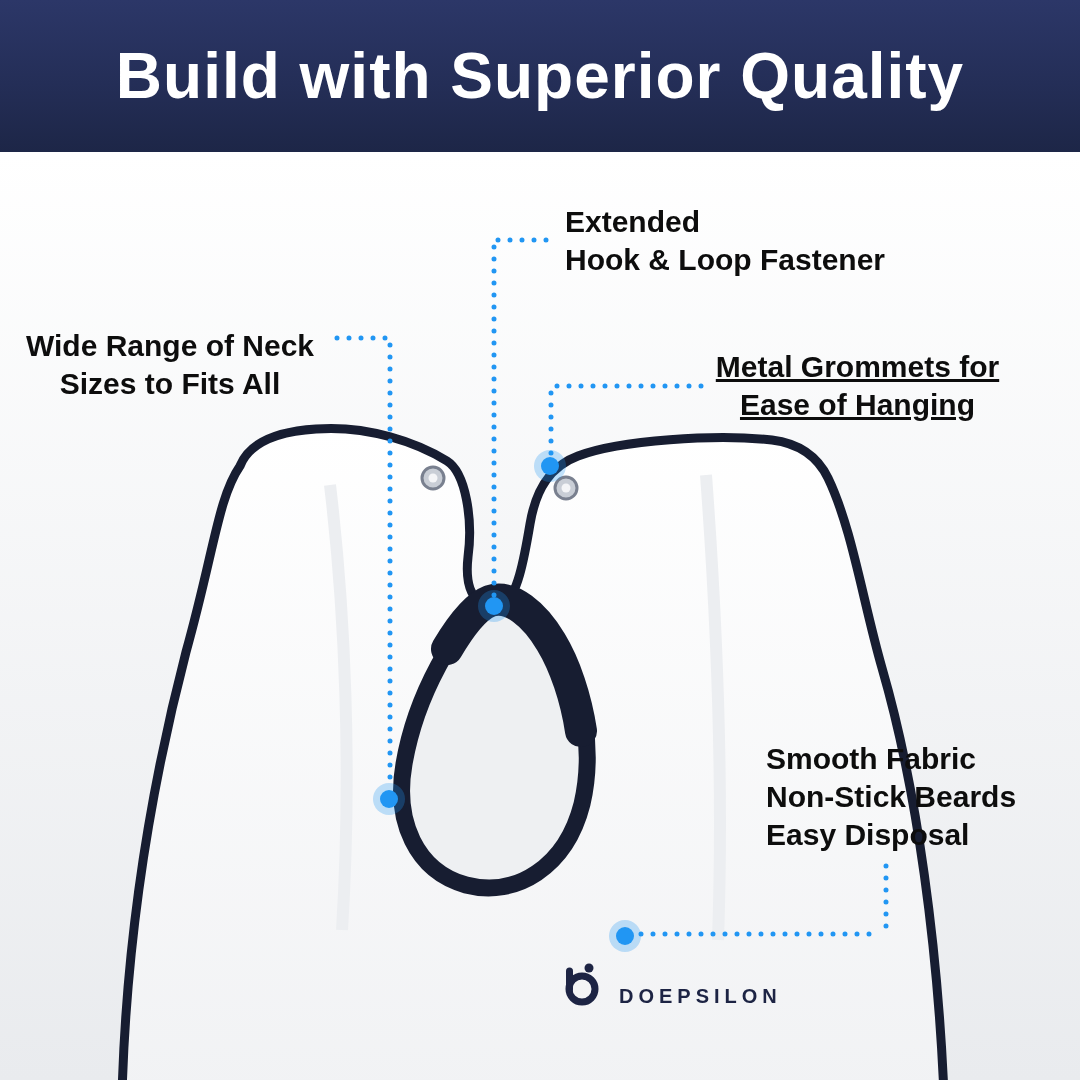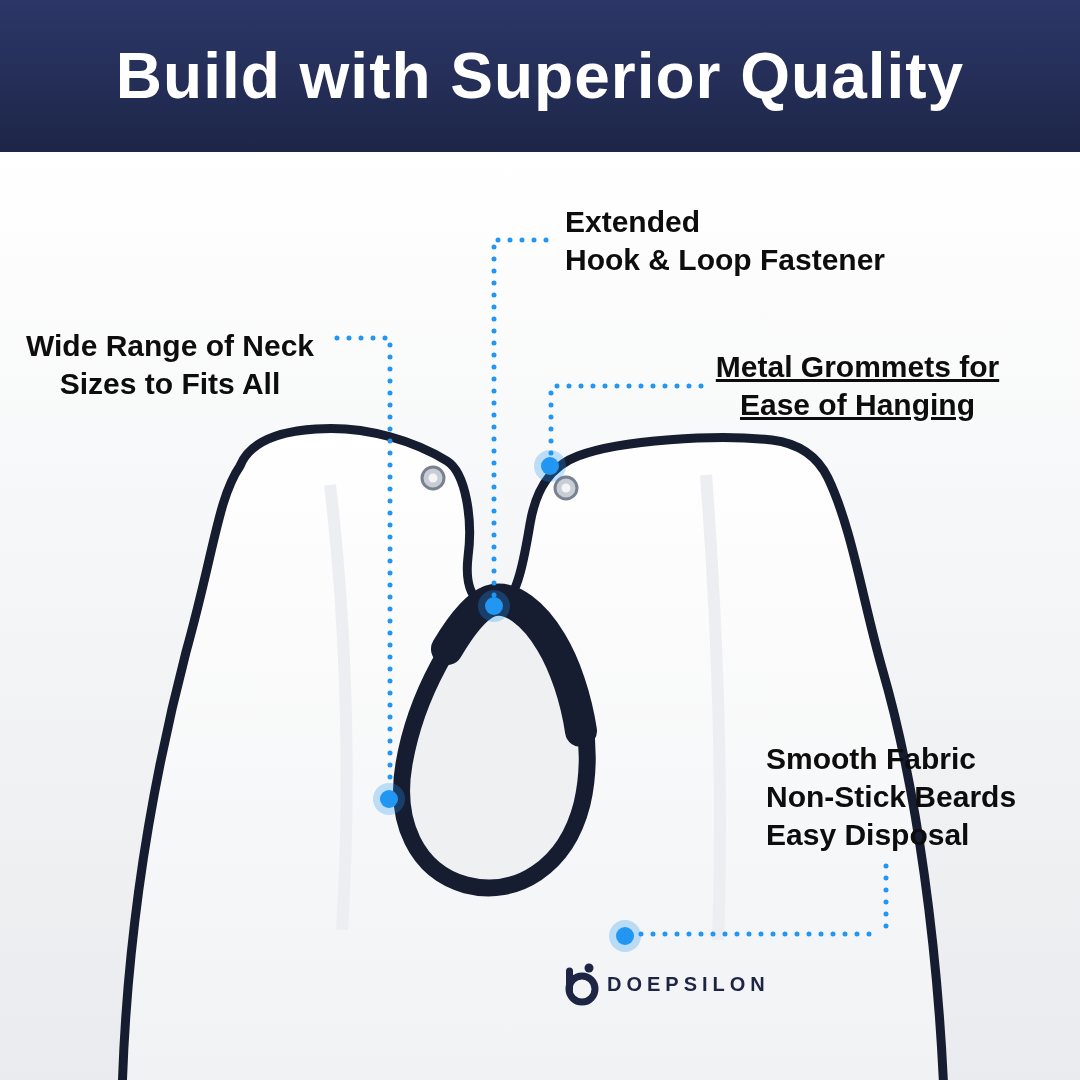--- a/index.html
+++ b/index.html
@@ -37,21 +37,21 @@
     position:absolute;color:var(--text-black);font-weight:bold;
     font-size:30px;line-height:38px;white-space:pre-line;
   }
   .callout.center{text-align:center;}
   .callout-fastener{left:565px;top:196px;margin-top:7px;}
   .callout-neck{left:20px;top:280px;width:300px;margin-top:47px;}
   .callout-grommets{left:700px;top:348px;width:315px;text-decoration:underline;}
   .callout-fabric{left:766px;top:740px;}
   .brand{
     position:absolute;left:558px;top:960px;
-    display:flex;align-items:center;gap:1px;
+    display:flex;align-items:flex-end;gap:13px;
   }
   .brand-name{
     color:var(--brand-navy);font-weight:bold;font-size:20px;letter-spacing:5px;
   }
   .logo-ring{fill:none;stroke:var(--brand-navy);stroke-width:7;}
   .logo-stem{stroke:var(--brand-navy);stroke-width:7;stroke-linecap:round;}
   .logo-dot{fill:var(--brand-navy);}
 </style>
 </head>
 <body>

